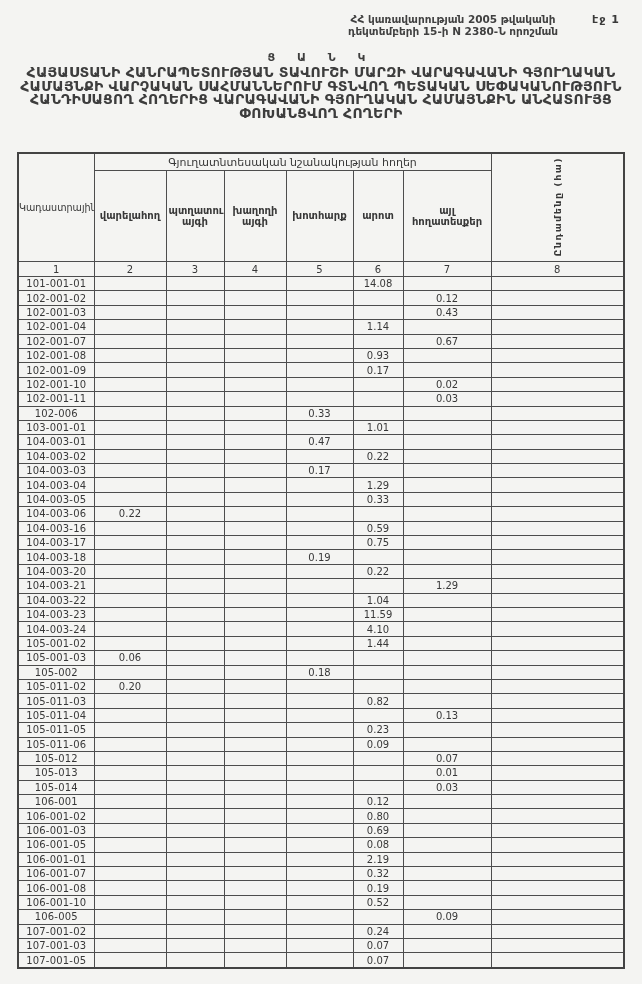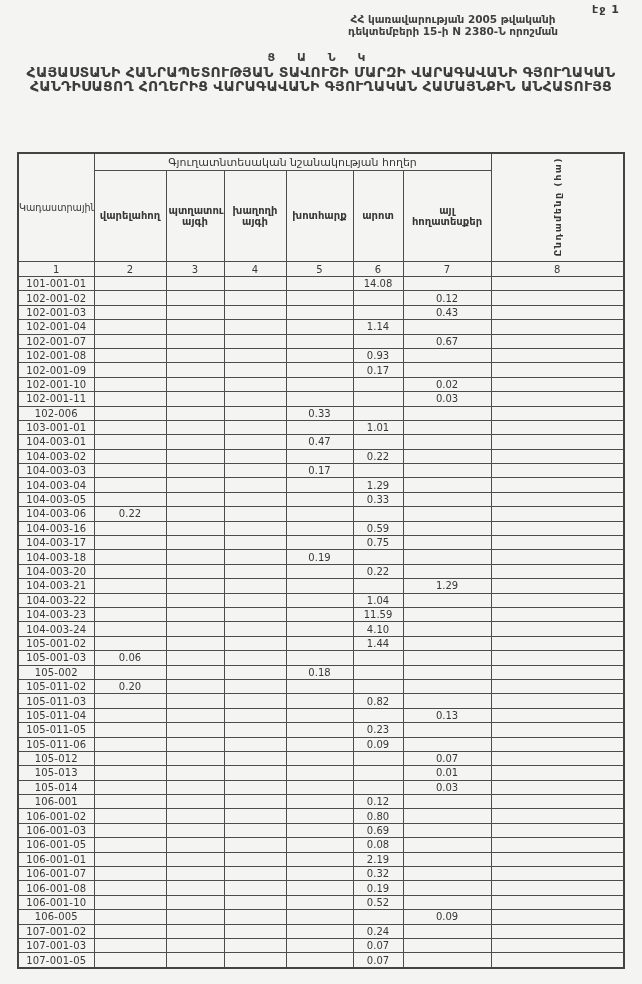--- a/index.html
+++ b/index.html
@@ -6,21 +6,21 @@
     margin: 0; padding: 0;
     width: 642px; height: 984px;
     overflow: hidden;
     background: #f4f4f2;
     font-family: "DejaVu Sans", sans-serif;
     color: #3a3a3a;
   }
   .page { position: relative; width: 642px; height: 984px; }
 
   .page-label {
-    position: absolute; top: 3px; right: 22px;
+    position: absolute; top: 13px; right: 22px;
     font-size: 11px; font-weight: bold; letter-spacing: 1px;
   }
   .annex {
     position: absolute; top: 13px; left: 288px; width: 330px;
     text-align: center; font-size: 10.5px; font-weight: bold;
     line-height: 12px; color: #404040;
   }
   .doc-title {
     position: absolute; top: 51px; left: 0; width: 642px;
     text-align: center; font-weight: bold; color: #3d3d3d;
@@ -62,21 +62,23 @@
   <div class="page-label">էջ 1</div>
 
   <div class="annex">
     <div>ՀՀ կառավարության 2005 թվականի</div>
     <div>դեկտեմբերի 15-ի N 2380-Ն որոշման</div>
   </div>
 
   <div class="doc-title">
     <div class="heading">Ց Ա Ն Կ</div>
     <div class="tline">ՀԱՅԱՍՏԱՆԻ ՀԱՆՐԱՊԵՏՈՒԹՅԱՆ ՏԱՎՈՒՇԻ ՄԱՐԶԻ ՎԱՐԱԳԱՎԱՆԻ ԳՅՈՒՂԱԿԱՆ</div>
+    <div class="tline">ՀԱՄԱՅՆՔԻ ՎԱՐՉԱԿԱՆ ՍԱՀՄԱՆՆԵՐՈՒՄ ԳՏՆՎՈՂ ՊԵՏԱԿԱՆ ՍԵՓԱԿԱՆՈՒԹՅՈՒՆ</div>
     <div class="tline">ՀԱՆԴԻՍԱՑՈՂ ՀՈՂԵՐԻՑ ՎԱՐԱԳԱՎԱՆԻ ԳՅՈՒՂԱԿԱՆ ՀԱՄԱՅՆՔԻՆ ԱՆՀԱՏՈՒՅՑ</div>
+    <div class="tline">ՓՈԽԱՆՑՎՈՂ ՀՈՂԵՐԻ</div>
   </div>
 
   <table class="land-table">
     <colgroup>
       <col style="width:76px">
         <col style="width:72px">
         <col style="width:58px">
         <col style="width:62px">
       <col style="width:67px">
         <col style="width:50px">

